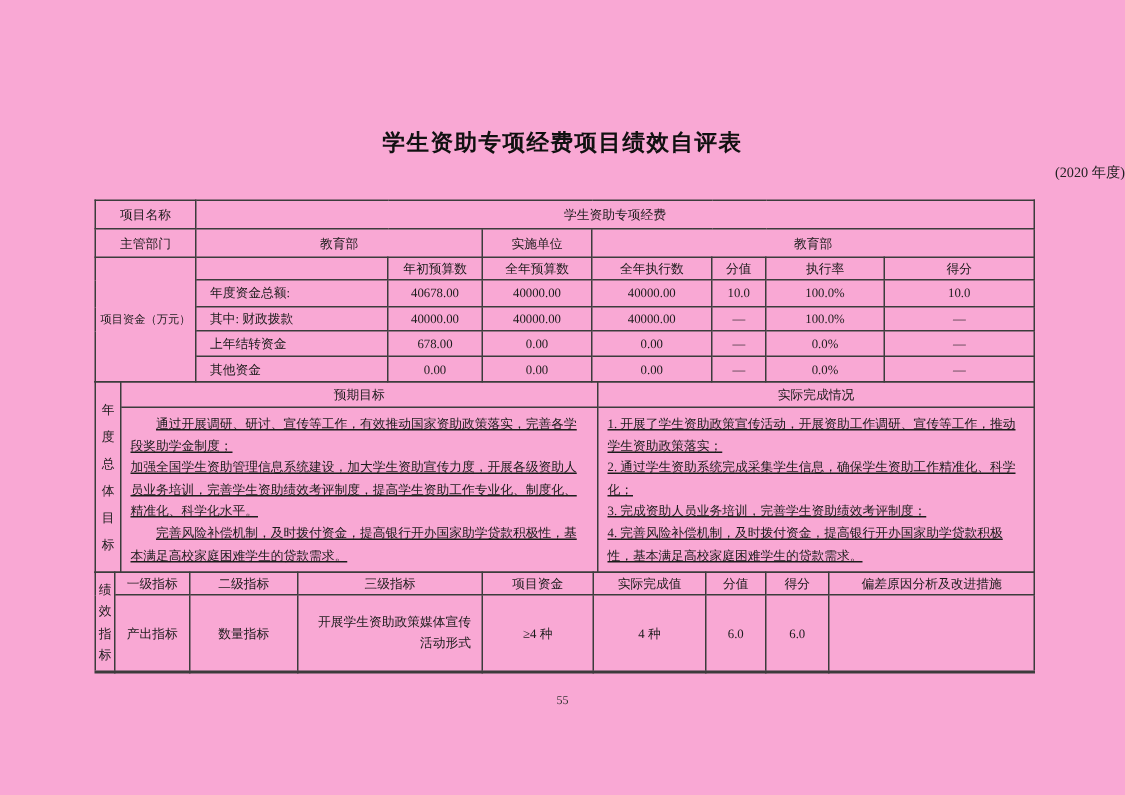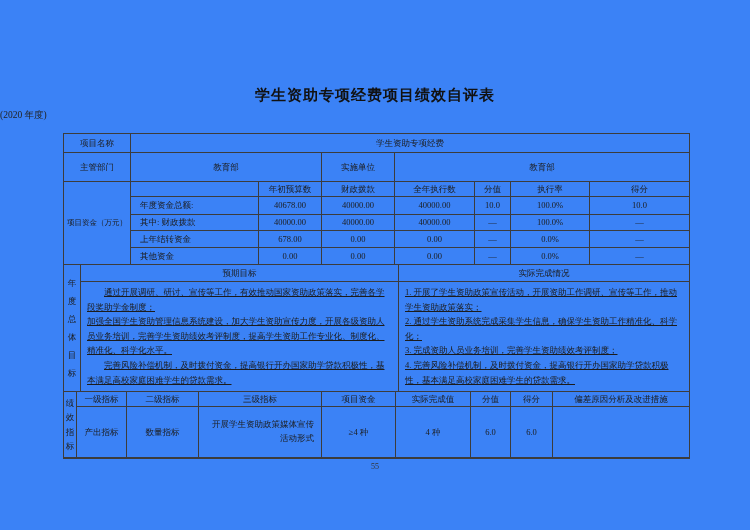--- a/index.html
+++ b/index.html
@@ -2,29 +2,29 @@
 <html><head>
 <meta charset="utf-8">
 <style>
   * { margin:0; padding:0; box-sizing:border-box; }
   html,body { background:#ffffff; }
   body {
     width:750px; height:530px;
     font-family:"Liberation Serif","DejaVu Serif",serif;
     color:#1c1c1c;
   }
-  .sheet { position:relative; width:750px; height:530px; background:#3b82f6; overflow:hidden; }
+  .sheet { position:relative; width:750px; height:530px; background:#f9a8d4; overflow:hidden; }
 
   .title {
     position:absolute; top:86px; left:0; width:750px;
     text-align:center; font-size:15px; font-weight:bold; letter-spacing:1px; color:#111;
   }
   .subtitle {
     position:absolute; top:109px; left:0; width:750px;
-    text-align:left; font-size:9.5px; color:#222;
+    text-align:right; font-size:9.5px; color:#222;
   }
   .tables { position:absolute; top:133px; left:63px; width:626px; }
 
   table { border-collapse:collapse; table-layout:fixed; width:626px; }
   .t2, .t3 { margin-top:-1px; }
   .t3 { border-bottom:2px solid #3c3c3c;border-radius:16px; }
   td {
     border:1px solid #3c3c3c;
     font-size:8.5px; line-height:1.25;
     text-align:center; vertical-align:middle;
@@ -68,31 +68,31 @@
         <col style="width:80px">
           <col style="width:36px">
           <col style="width:79px">
           <col style="width:100px">
       </colgroup>
       <tbody>
           <tr style="height:19px">
         <td>项目名称</td>
         <td colspan="7">学生资助专项经费</td>
       </tr>
-      <tr style="height:29px">
+      <tr style="height:19px">
         <td>主管部门</td>
         <td colspan="2">教育部</td>
         <td>实施单位</td>
         <td colspan="4">教育部</td>
       </tr>
       <tr style="height:15px">
         <td rowspan="5" style="font-size:7.5px;padding:0;">项目资金（万元）</td>
         <td></td>
         <td>年初预算数</td>
-        <td>财政拨款</td>
+        <td>全年预算数</td>
         <td>全年执行数</td>
         <td>分值</td>
         <td>执行率</td>
         <td>得分</td>
       </tr>
       <tr style="height:18px">
         <td class="lbl">年度资金总额:</td>
         <td>40678.00</td>
         <td>40000.00</td>
         <td>40000.00</td>

